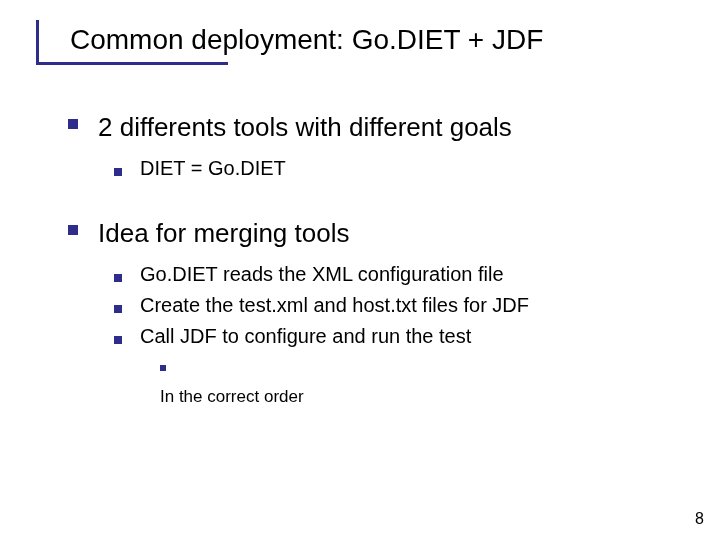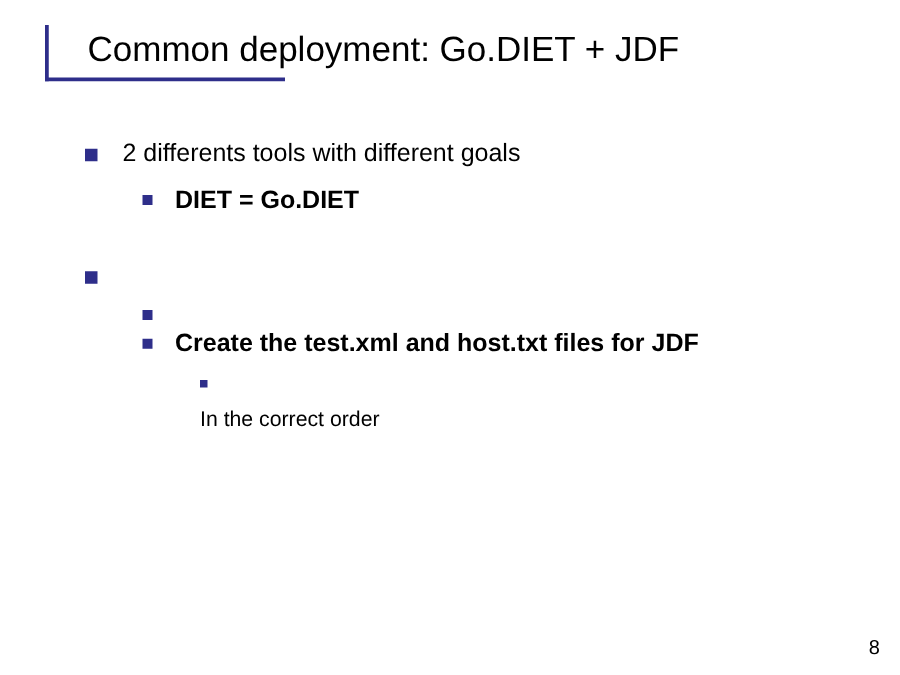--- a/index.html
+++ b/index.html
@@ -34,23 +34,23 @@
     width: 3px;
     height: 45px;
     background: #2e2e8a;
   }
   .content {
     padding: 50px 36px 0 56px;
     font-size: 22px;
   }
   .l1 { margin-bottom: 34px; }
   .l1-row { display: flex; align-items: flex-start; gap: 16px; margin-bottom: 10px; }
-  .l1-row .txt { font-size: 20px; }
+  .l1-row .txt { font-size: 26px; }
   .l2 { margin: 10px 0 0 46px; }
-  .l2-row { display: flex; align-items: flex-start; gap: 14px; margin-bottom: 4px; font-weight: bold; }
+  .l2-row { display: flex; align-items: center; gap: 14px; margin-bottom: 4px; }
   .l2-row .txt { font-size: 20px; }
   .l3 { margin: 8px 0 0 46px; }
   .l3-row { display: flex; align-items: flex-start; gap: 12px; flex-direction: column; }
   .l3-row .txt { font-size: 17px; }
   .sq {
     width: 10px; height: 10px;
     background: #2e2e8a;
     flex: 0 0 auto;
     margin-top: 9px;
   }
@@ -84,28 +84,34 @@
       <div class="l2-row">
         <div class="sq s2"></div>
         <div class="txt">DIET = Go.DIET</div>
       </div>
     </div>
   </div>
 
   <div class="l1">
     <div class="l1-row">
       <div class="sq"></div>
+      <div class="txt">Idea for merging tools</div>
     </div>
     <div class="l2">
       <div class="l2-row">
         <div class="sq s2"></div>
+        <div class="txt">Go.DIET reads the XML configuration file</div>
       </div>
       <div class="l2-row">
         <div class="sq s2"></div>
         <div class="txt">Create the test.xml and host.txt files for JDF</div>
+      </div>
+      <div class="l2-row">
+        <div class="sq s2"></div>
+        <div class="txt">Call JDF to configure and run the test</div>
       </div>
       <div class="l3">
         <div class="l3-row">
           <div class="sq s3"></div>
           <div class="txt">In the correct order</div>
         </div>
       </div>
     </div>
   </div>
 

